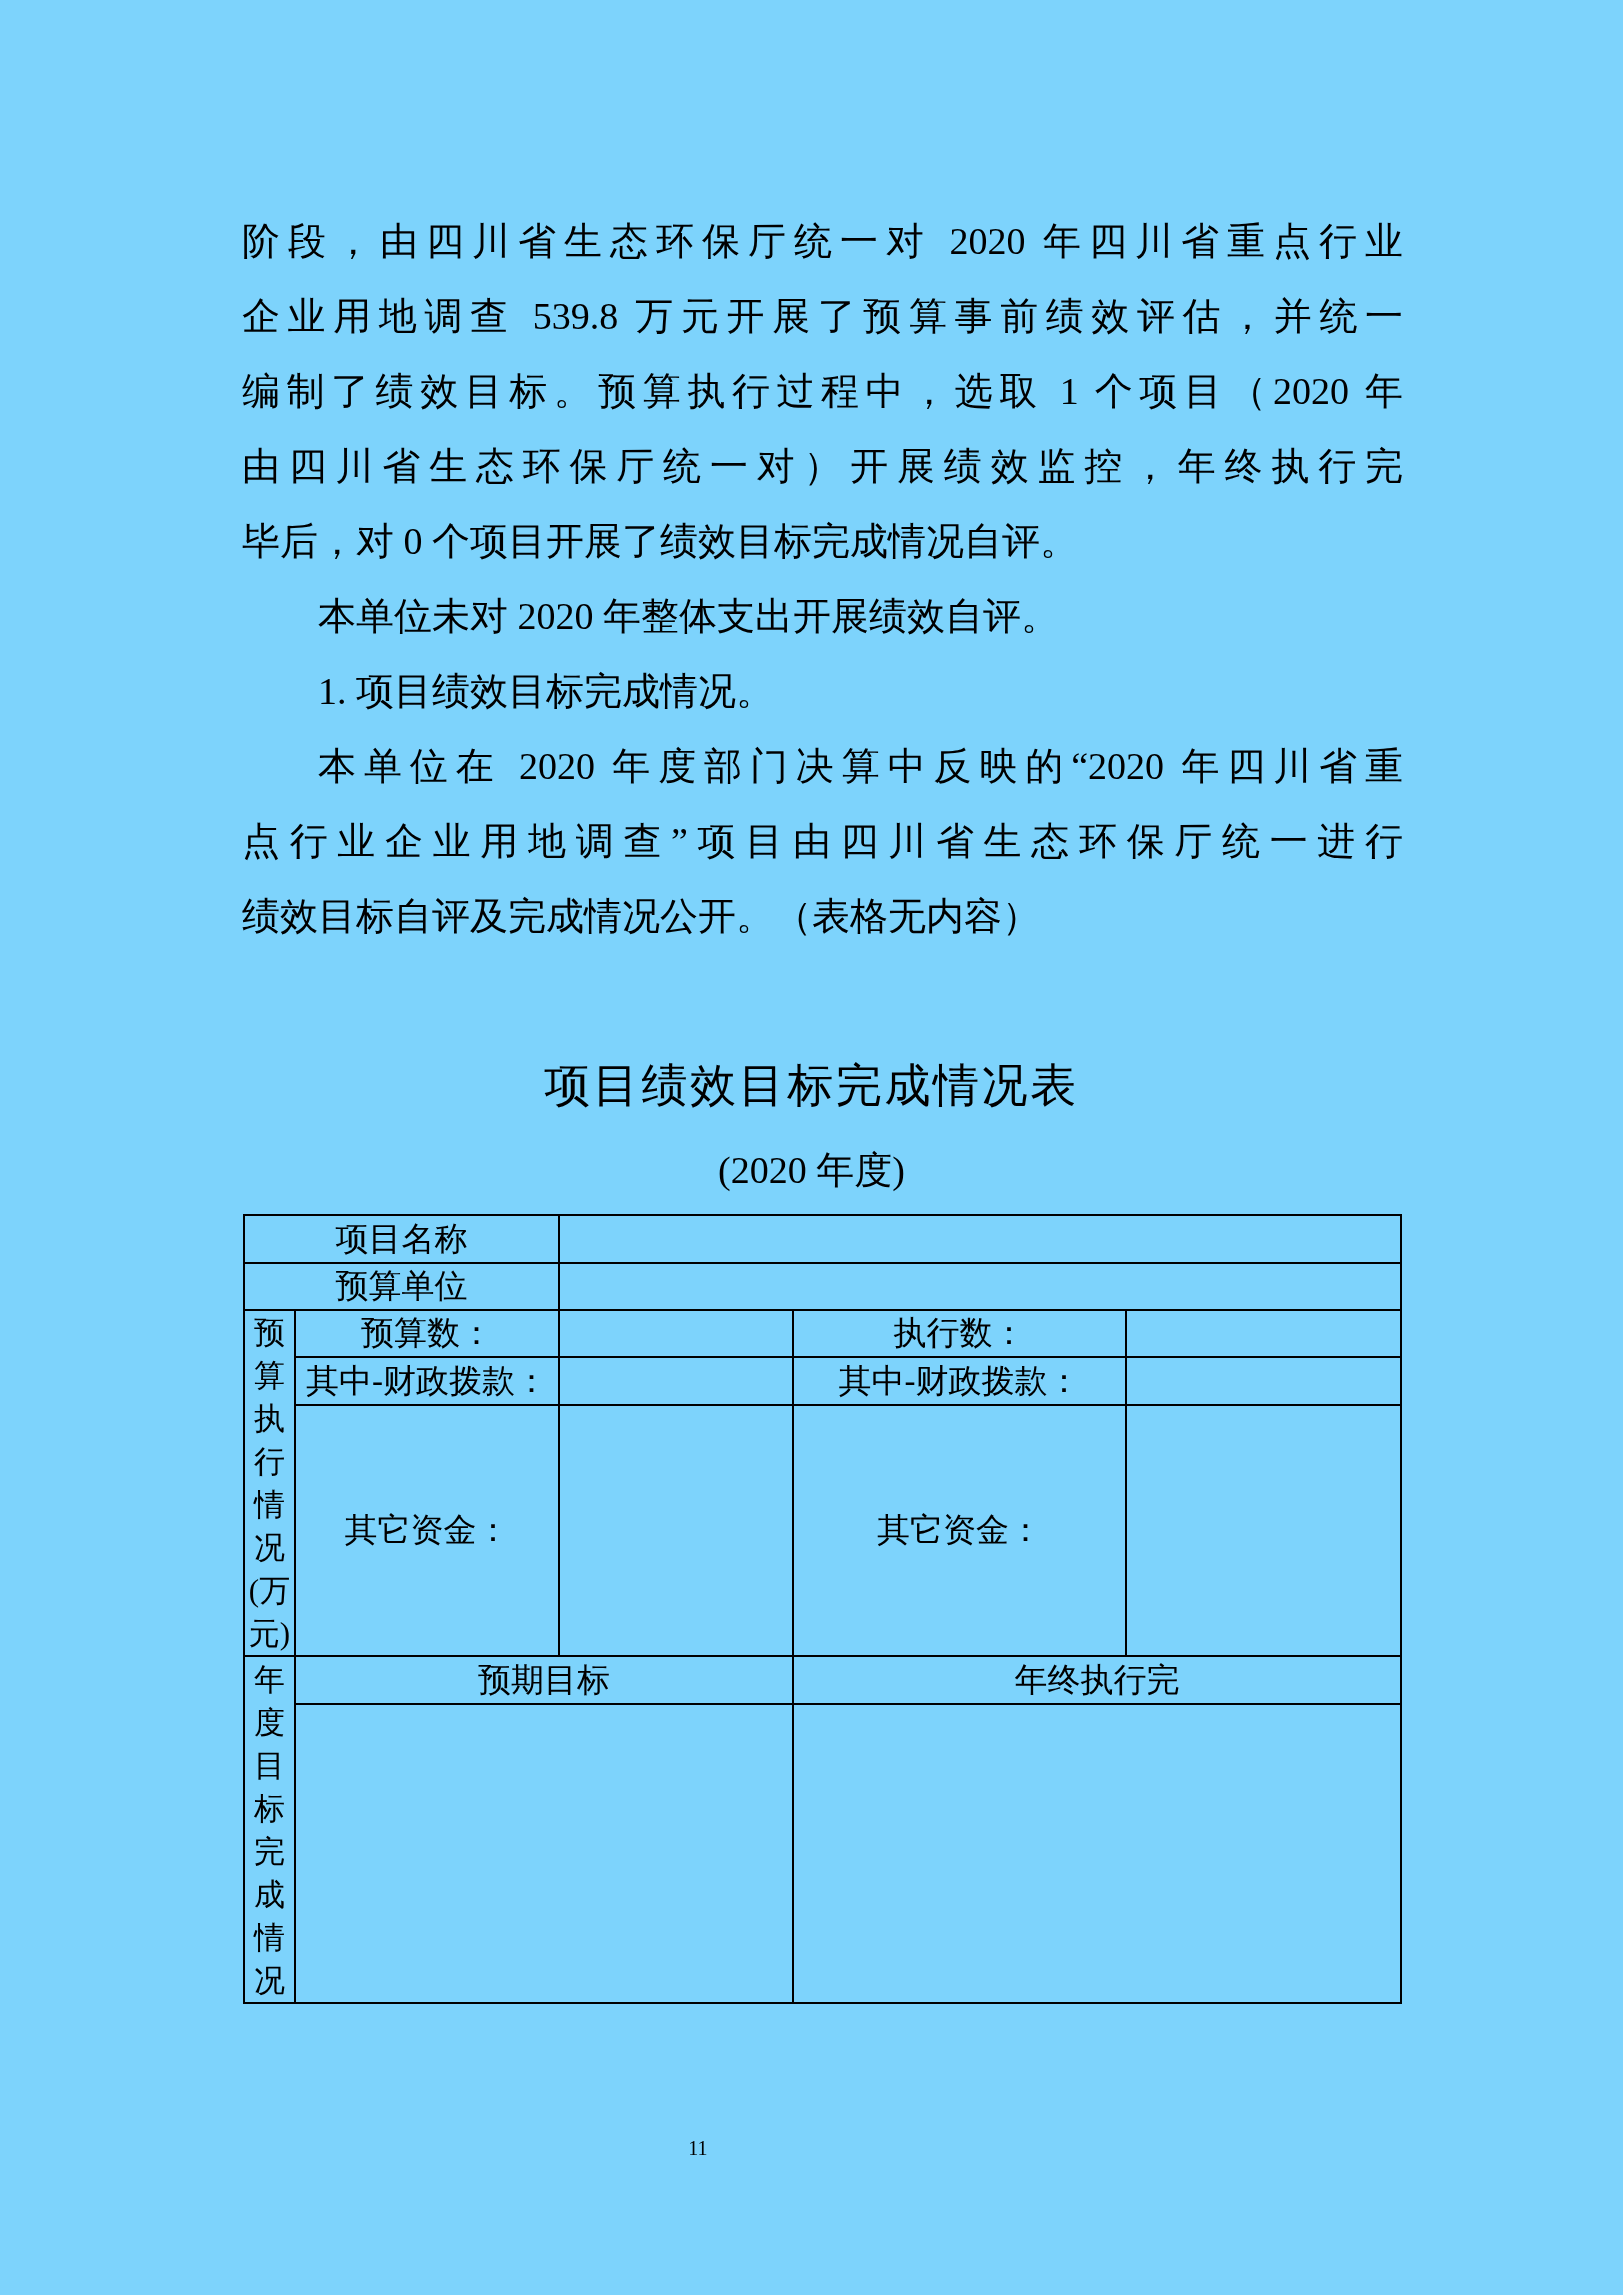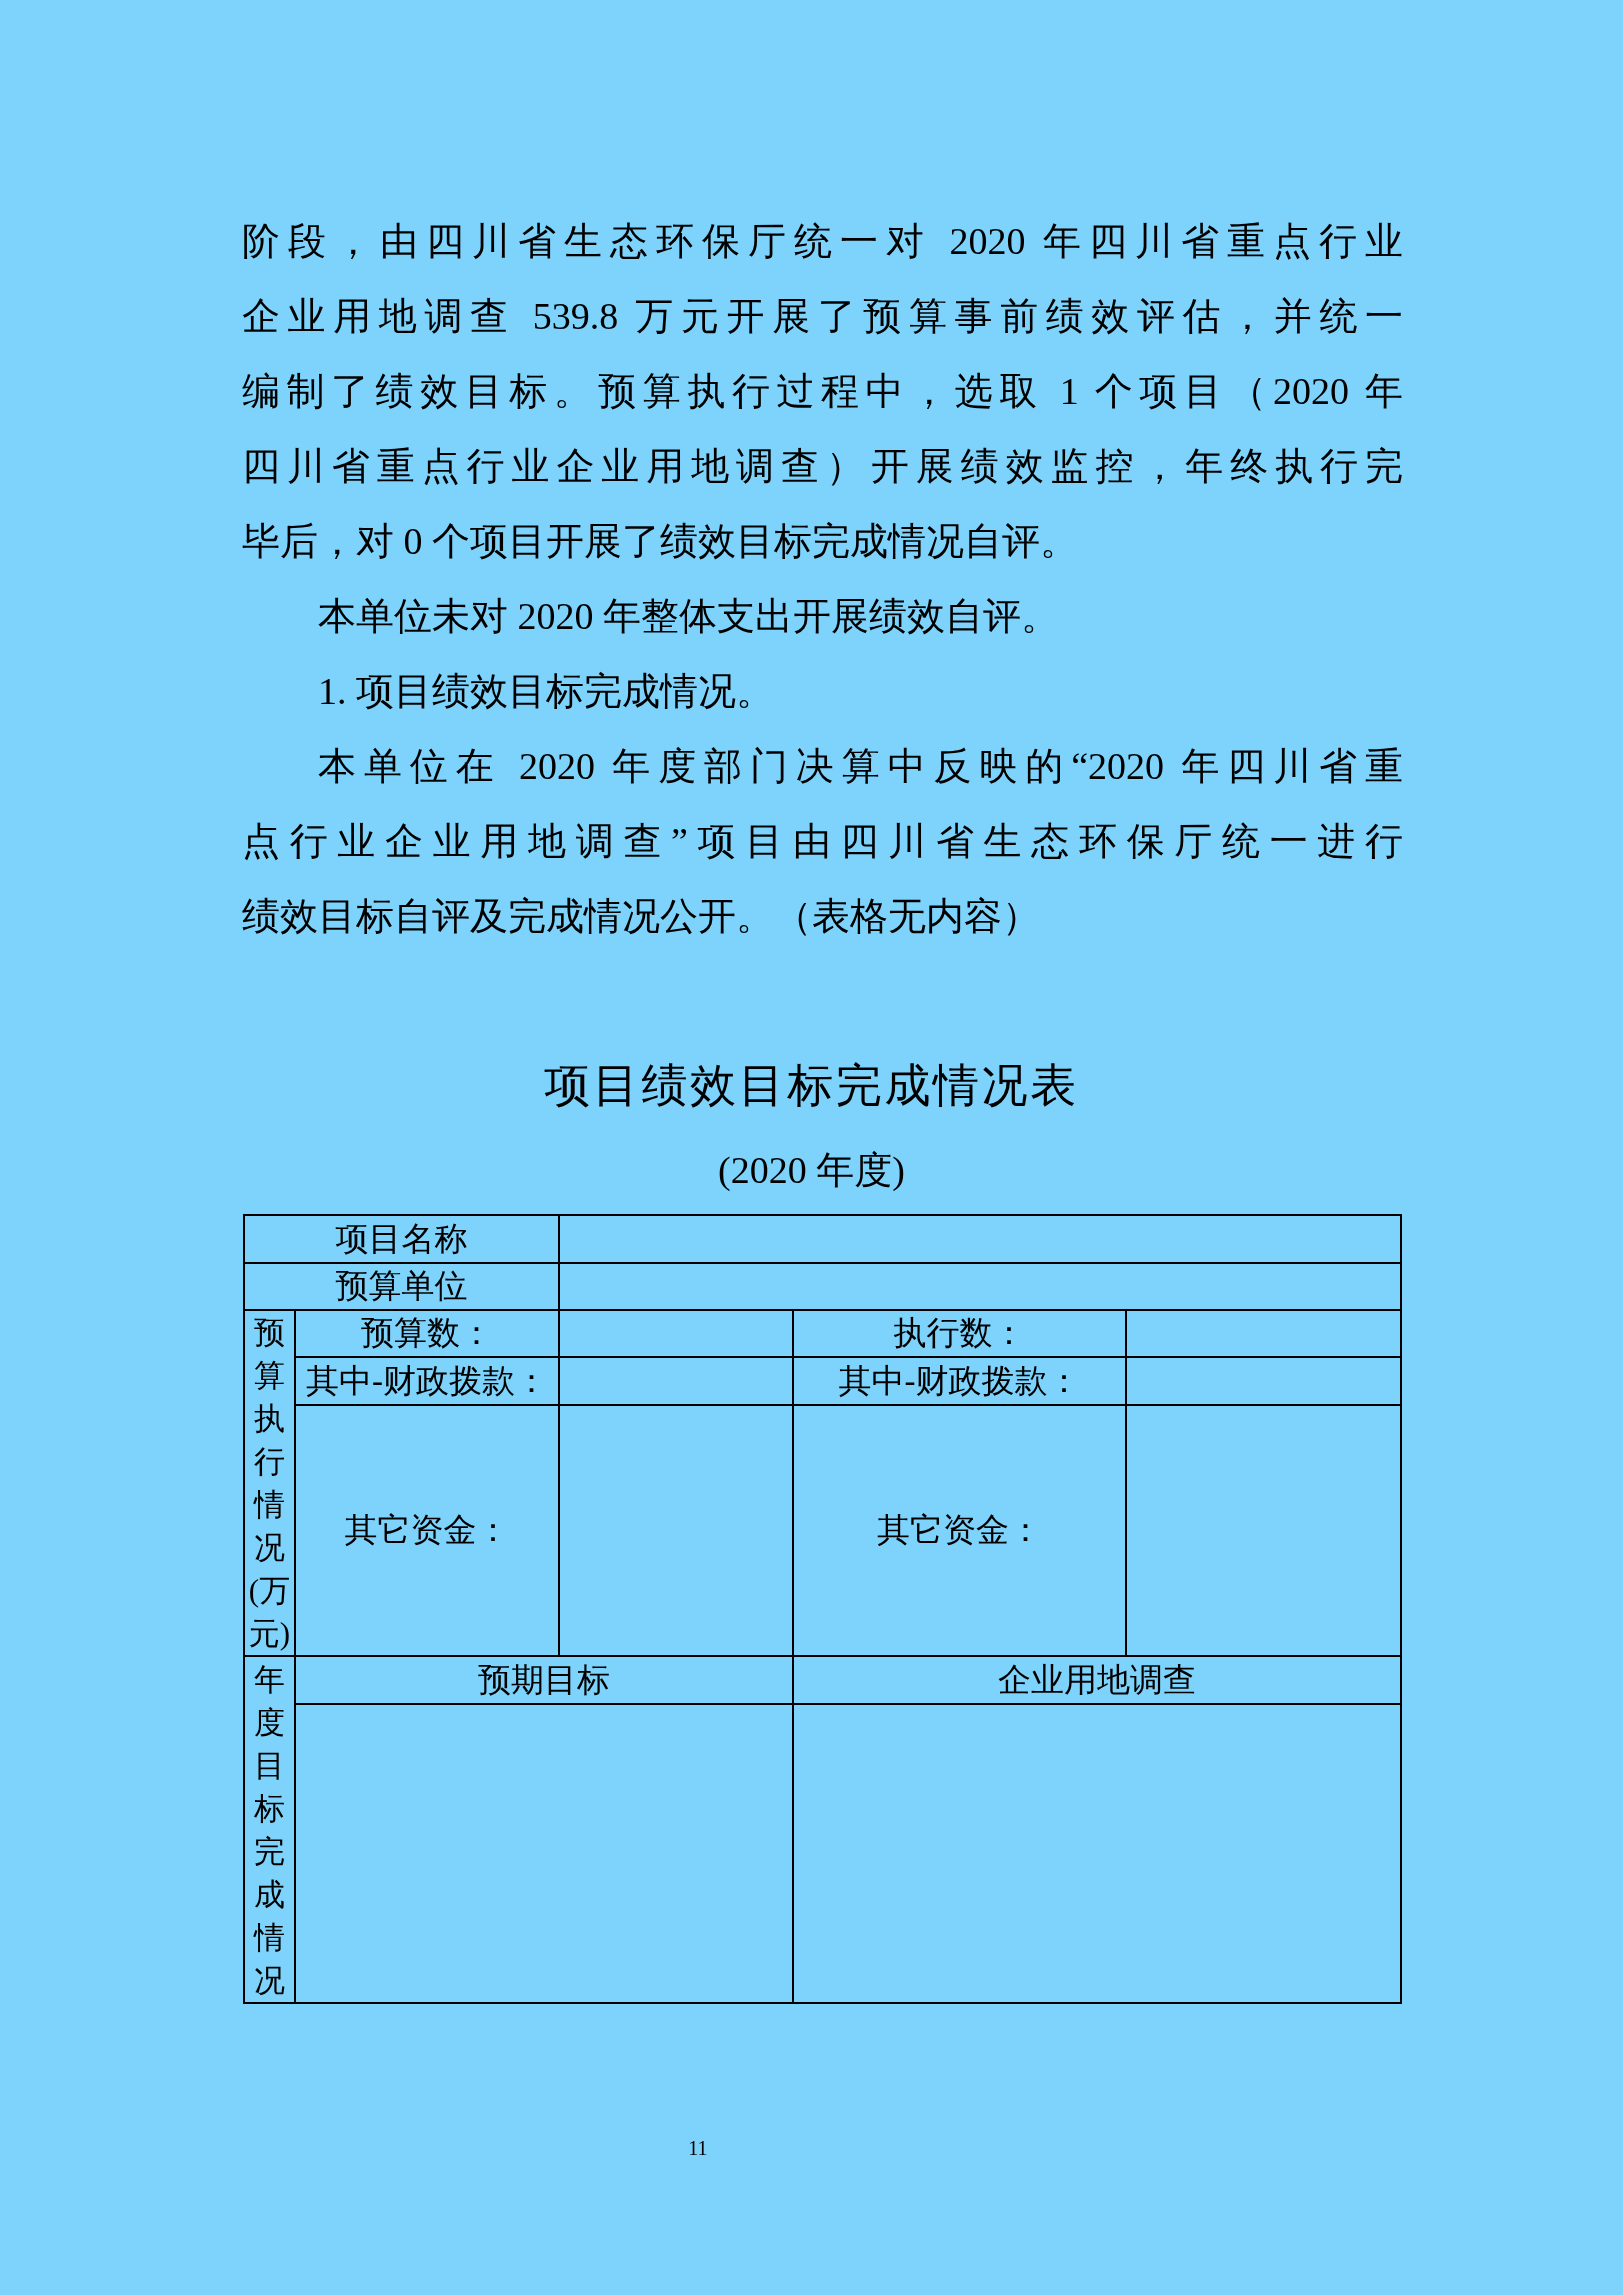--- a/index.html
+++ b/index.html
@@ -38,21 +38,21 @@
 </style>
 </head>
 <body>
 
 <div id="page">
 
   <div class="textblock">
     <div class="line j">阶段，由四川省生态环保厅统一对 2020 年四川省重点行业</div>
     <div class="line j">企业用地调查 539.8 万元开展了预算事前绩效评估，并统一</div>
     <div class="line j">编制了绩效目标。预算执行过程中，选取 1 个项目（2020 年</div>
-    <div class="line j">四川省重点行业企业用地调查）开展绩效监控，年终执行完</div>
+    <div class="line j">由四川省生态环保厅统一对）开展绩效监控，年终执行完</div>
     <div class="line">毕后，对 0 个项目开展了绩效目标完成情况自评。</div>
     <div class="line indent">本单位未对 2020 年整体支出开展绩效自评。</div>
     <div class="line indent">1. 项目绩效目标完成情况。</div>
     <div class="line indent j">本单位在 2020 年度部门决算中反映的“2020 年四川省重</div>
     <div class="line j">点行业企业用地调查”项目由四川省生态环保厅统一进行</div>
     <div class="line">绩效目标自评及完成情况公开。（表格无内容）</div>
   </div>
 
   <div class="doc-title">项目绩效目标完成情况表</div>
   <div class="doc-subtitle">(2020 年度)</div>
@@ -107,21 +107,21 @@
           <div>年</div>
           <div>度</div>
           <div>目</div>
           <div>标</div>
           <div>完</div>
           <div>成</div>
           <div>情</div>
           <div>况</div>
         </td>
         <td colspan="2">预期目标</td>
-        <td colspan="2">企业用地调查</td>
+        <td colspan="2">年终执行完</td>
       </tr>
       <tr class="r7">
         <td colspan="2"></td>
         <td colspan="2"></td>
       </tr>
     </tbody>
   </table>
 
   <div class="pageno">11</div>
 

